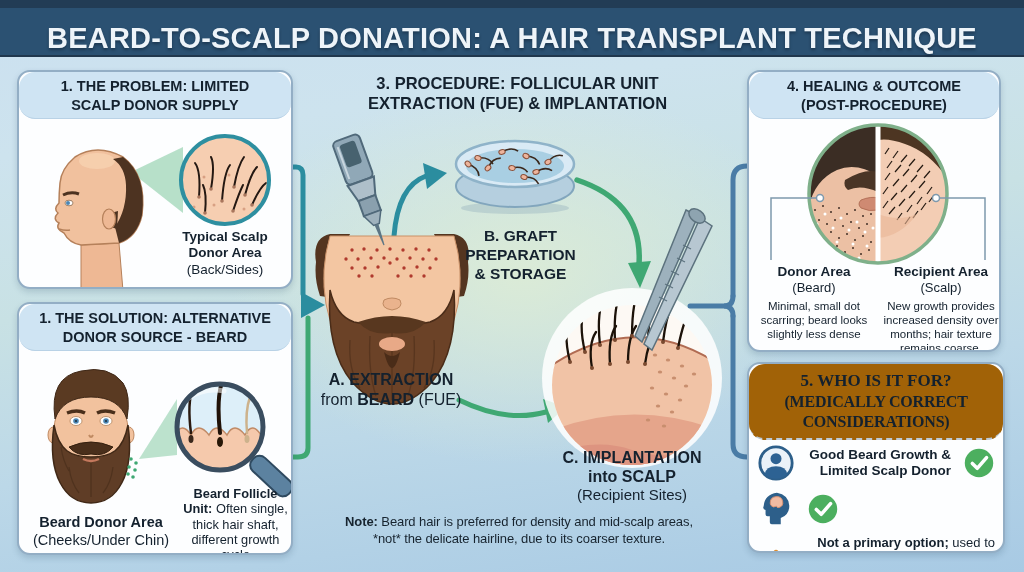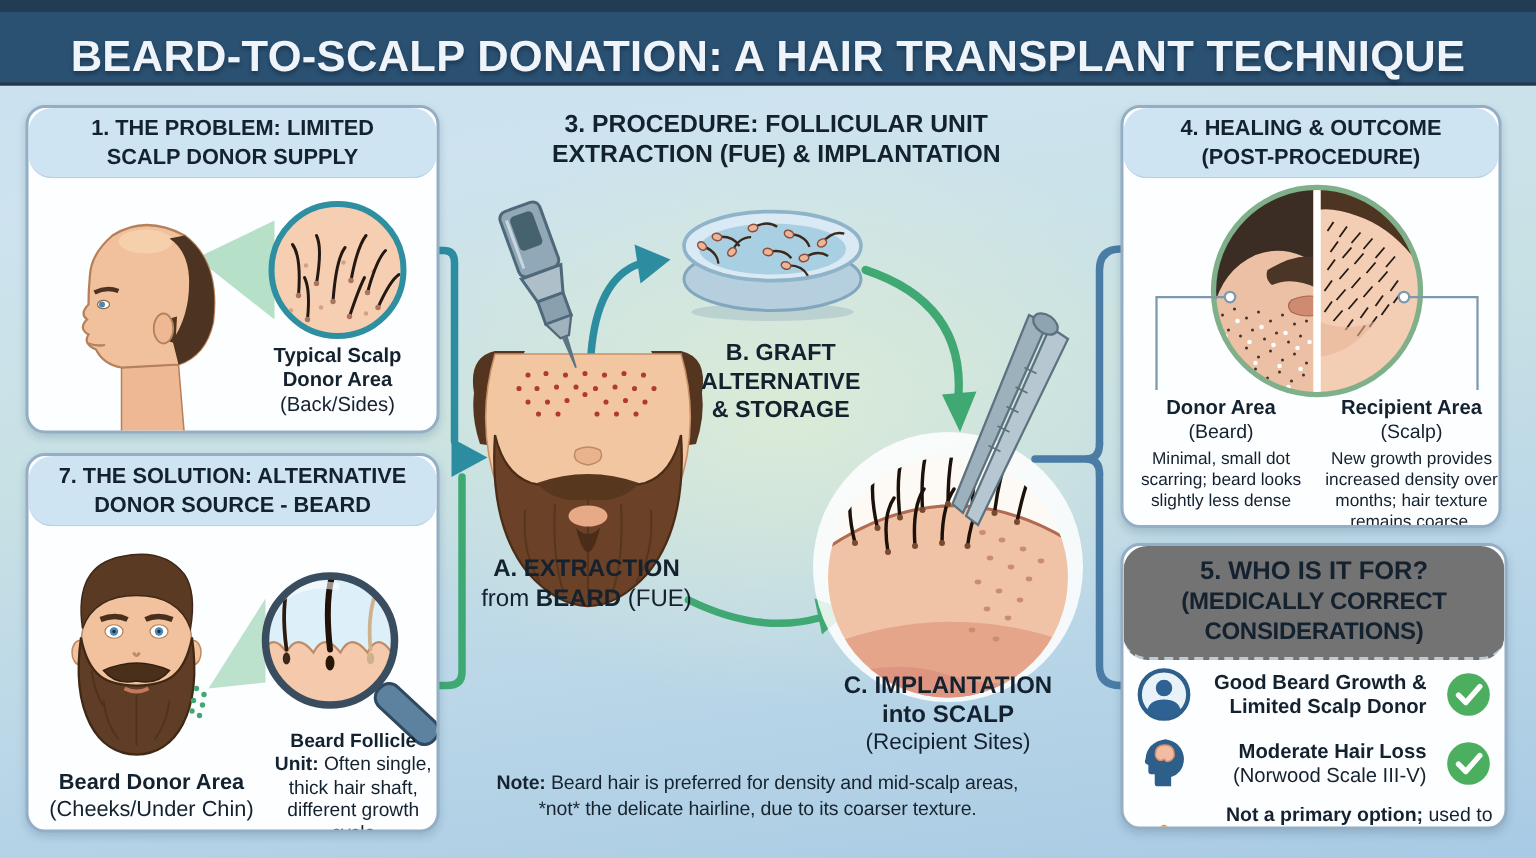--- a/index.html
+++ b/index.html
@@ -30,21 +30,21 @@
   }
   .panel-header {
     background:#cfe4f3; border-bottom:1px solid #b9d2e6;
     text-align:center; font-weight:bold; color:#14212e;
     font-size:14.5px; line-height:1.28; padding:5px 6px 4px 6px;border-radius:16px;
   }
   #panel1 { left:17px; top:70px;  width:276px; height:219px; }
   #panel2 { left:17px; top:302px; width:276px; height:253px; }
   #panel4 { left:747px; top:70px; width:254px; height:282px; }
   #panel5 { left:747px; top:362px; width:258px; height:191px; }
-  #panel5 .panel-header { background:#737373; border-bottom:2px dashed #bccad6; padding:6px 4px 5px 4px; }
+  #panel5 .panel-header { background:#a16207; border-bottom:2px dashed #bccad6; padding:6px 4px 5px 4px;font-family:Liberation Serif, serif; }
   #panel5 .ph-line1 { font-size:17px; }
   #panel5 .ph-line2 { font-size:16px; letter-spacing:-0.2px; }
   .panel svg.art { position:absolute; left:0; }
   
   .cap { position:absolute; text-align:center; color:#14212e; }
   #p1-caption { left:140px; top:157px; width:132px; font-size:13.5px; line-height:1.22; }
   #p1-caption .b { font-weight:bold; }
   #p2-donor { left:2px; top:210px; width:160px; font-size:14.5px; line-height:1.22; }
   #p2-follicle { left:160px; top:182px; width:113px; font-size:12.8px; line-height:1.2; }
   .bold { font-weight:bold; }
@@ -65,21 +65,21 @@
   .check-box { width:32px; flex:0 0 32px; display:flex; align-items:center; justify-content:center; }
   
   .c-label { position:absolute; z-index:3; text-align:center; color:#14212e; }
   #proc-heading { left:325px; top:73px;  width:385px; font-size:16.5px; font-weight:bold; line-height:1.22; }
   #label-b { left:433px; top:227px; width:175px; font-size:15.5px; font-weight:bold; line-height:1.22; }
   #label-a { left:300px; top:370px; width:182px; font-size:16px; line-height:1.25; }
   #label-a .l1 { font-weight:bold; }
   #label-c { left:542px; top:448px; width:180px; font-size:16px; line-height:1.2; }
   #label-c .l1,#label-c .l2 { font-weight:bold; }
   #label-c .l3 { font-size:15px; }
-  #note { left:316px; top:514px; width:378px; font-size:13px; line-height:1.3; color:#17242f; letter-spacing:-0.1px; }
+  #note { left:330px; top:514px; width:378px; font-size:13px; line-height:1.3; color:#17242f; letter-spacing:-0.1px; }
   
   #art { position:absolute; left:0; top:0; z-index:1; }
 </style>
 </head>
 <body>
 
 <div id="stage">
 
   <div class="title-bar">
     <div class="title-top-strip"></div>
@@ -347,21 +347,21 @@
     </svg>
     <div class="cap" id="p1-caption">
       <div class="b">Typical Scalp</div>
       <div class="b">Donor Area</div>
       <div>(Back/Sides)</div>
     </div>
   </div>
 
   <div class="panel" id="panel2">
     <div class="panel-header">
-      <div>7. THE SOLUTION: ALTERNATIVE</div>
+      <div>1. THE SOLUTION: ALTERNATIVE</div>
       <div>DONOR SOURCE - BEARD</div>
     </div>
     <svg class="art" style="top:43px" width="276" height="210" viewBox="0 0 276 210">
       <defs>
           <clipPath id="p2glass">
             <circle cx="201" cy="80" r="43"></circle>
           </clipPath>
         </defs>
       <polygon points="120,112 158,52 158,108" fill="#a5d8bc" opacity="0.75"></polygon>
       <ellipse cx="34" cy="88" rx="5" ry="8" fill="#f2c29e" stroke="#c08a62"></ellipse>
@@ -419,21 +419,21 @@
       <span>Often single, thick hair shaft, different growth cycle</span>
     </div>
   </div>
 
   <div class="c-label" id="proc-heading">
     <div>3. PROCEDURE: FOLLICULAR UNIT</div>
     <div>EXTRACTION (FUE) &amp; IMPLANTATION</div>
   </div>
   <div class="c-label" id="label-b">
     <div>B. GRAFT</div>
-    <div>ALTERNATIVE</div>
+    <div>PREPARATION</div>
     <div>&amp; STORAGE</div>
   </div>
   <div class="c-label" id="label-a">
     <div class="l1">A. EXTRACTION</div>
     <div><span>from </span><span class="bold">BEARD</span><span> (FUE)</span></div>
   </div>
   <div class="c-label" id="label-c">
     <div class="l1">C. IMPLANTATION</div>
     <div class="l2">into SCALP</div>
     <div class="l3">(Recipient Sites)</div>
@@ -585,21 +585,20 @@
         </svg>
       </div>
     </div>
     <div class="p5row">
       <div class="icon-box">
         <svg width="38" height="38" viewBox="0 0 40 40">
           <path d="M 21,3 Q 8,5 7,17 Q 5.5,20 9,21 L 9,25.5 Q 9,27.5 11,27.5 L 13.5,27.5 L 13.5,34 Q 13.5,36 15.5,36 L 25,36 L 25,29.5 Q 34,26.5 34,16.5 Q 33,5 21,3 Z" fill="#2d5f8a"></path>
           <path d="M 14,13 Q 14,7.5 20,7 Q 26,6.5 27,12 Q 28,17 23,18.5 Q 21,19 20.5,17 Q 17,19 15,16.5 Q 13.5,15 14,13 Z" fill="#f2bba2" stroke="#d88f70" stroke-width="1"></path>
         </svg>
       </div>
-      <div class="txt"><span class="bold">Moderate Hair Loss</span><span class="nb">(Norwood Scale III-V)</span></div>
       <div class="check-box">
         <svg width="32" height="32" viewBox="0 0 36 36">
           <circle cx="18" cy="18" r="16" fill="#4caf5f"></circle>
           <path d="M 10.5,18.5 L 16,24 L 26.5,12" fill="none" stroke="#ffffff" stroke-width="4" stroke-linecap="round" stroke-linejoin="round"></path>
         </svg>
       </div>
     </div>
     <div class="p5row p5row3">
       <div class="icon-box">
         <svg width="40" height="40" viewBox="0 0 40 40">

